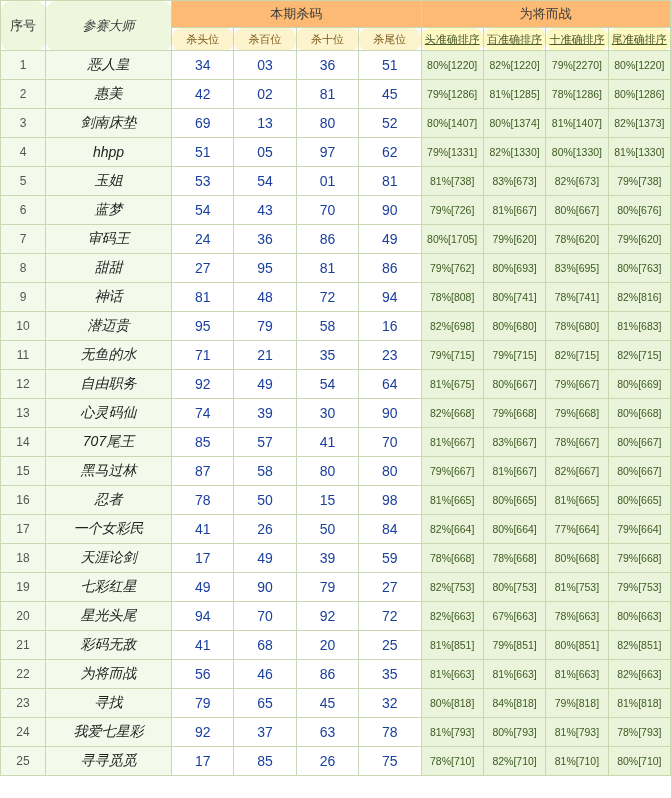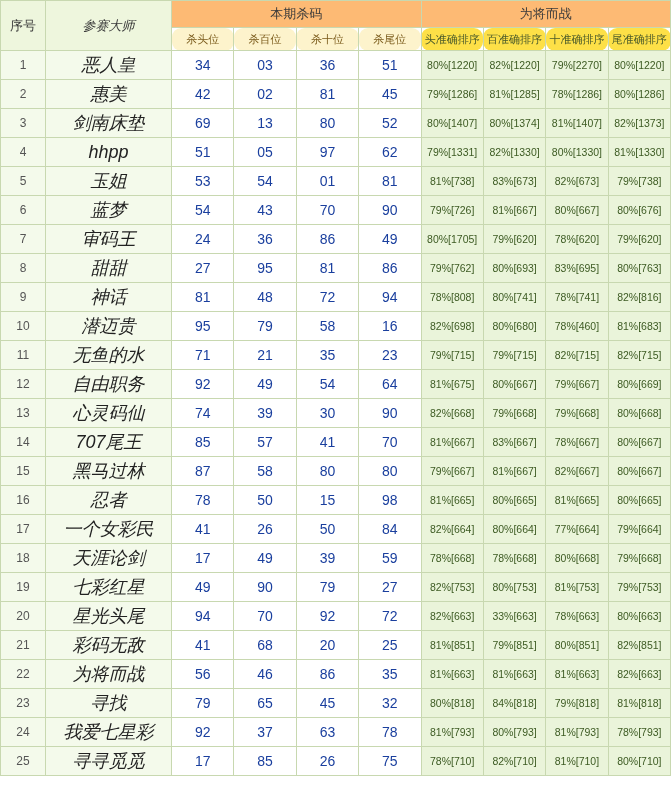--- a/index.html
+++ b/index.html
@@ -39,38 +39,40 @@
   }
   .hdr-sub td {
     background: #fdf3cc;
     height: 22px;
     font-size: 11px;
     color: #7a5a1a;
     font-weight: bold;
     border-radius: 9px;
   }
   .hdr-sub td.acc {
-    background: #fde047;
+    background: #fef9c3;
     color: #4a5a2a;
+    text-decoration: underline;
   }
   .col-seq {
     width: 44px;
     background: #f4faeb;
     color: #555;
     font-size: 12px;
   }
   .col-name {
     width: 125px;
     background: #f4faeb;
     color: #222;
     font-size: 13px;
     font-style: italic;
   }
   .hdr-top td.seq-h, .hdr-top td.name-h {
     background: #eef6dd;
+    border-radius: 10px;
   }
   .num {
     width: 61px;
     background: #ffffff;
     color: #1a3f9e;
     font-weight: bold;
     font-size: 14px;
     height: 28px;
   }
   .acc-cell {
@@ -83,21 +85,21 @@
   .row-name {
     height: 28px;
   }
   .seq-cell {
     height: 28px;
     font-size: 12px;
     color: #555;
   }
   .name-cell {
     height: 28px;
-    font-size: 18px;
+    font-size: 14px;
     color: #222;
   }
 </style>
 </head>
 <body>
 
 <div class="wrap">
   <table class="grid">
     <tbody>
       <tr class="hdr-top">
@@ -226,21 +228,21 @@
         </tr>
         <tr class="row-name">
           <td class="col-seq seq-cell">10</td>
           <td class="col-name name-cell">潜迈贵</td>
           <td class="num">95</td>
           <td class="num">79</td>
           <td class="num">58</td>
           <td class="num">16</td>
           <td class="acc-cell">82%[698]</td>
           <td class="acc-cell">80%[680]</td>
-          <td class="acc-cell">78%[460]</td>
+          <td class="acc-cell">78%[680]</td>
           <td class="acc-cell">81%[683]</td>
         </tr>
         <tr class="row-name">
           <td class="col-seq seq-cell">11</td>
           <td class="col-name name-cell">无鱼的水</td>
           <td class="num">71</td>
           <td class="num">21</td>
           <td class="num">35</td>
           <td class="num">23</td>
           <td class="acc-cell">79%[715]</td>
@@ -345,21 +347,21 @@
           <td class="acc-cell">79%[753]</td>
         </tr>
         <tr class="row-name">
           <td class="col-seq seq-cell">20</td>
           <td class="col-name name-cell">星光头尾</td>
           <td class="num">94</td>
           <td class="num">70</td>
           <td class="num">92</td>
           <td class="num">72</td>
           <td class="acc-cell">82%[663]</td>
-          <td class="acc-cell">33%[663]</td>
+          <td class="acc-cell">67%[663]</td>
           <td class="acc-cell">78%[663]</td>
           <td class="acc-cell">80%[663]</td>
         </tr>
         <tr class="row-name">
           <td class="col-seq seq-cell">21</td>
           <td class="col-name name-cell">彩码无敌</td>
           <td class="num">41</td>
           <td class="num">68</td>
           <td class="num">20</td>
           <td class="num">25</td>

